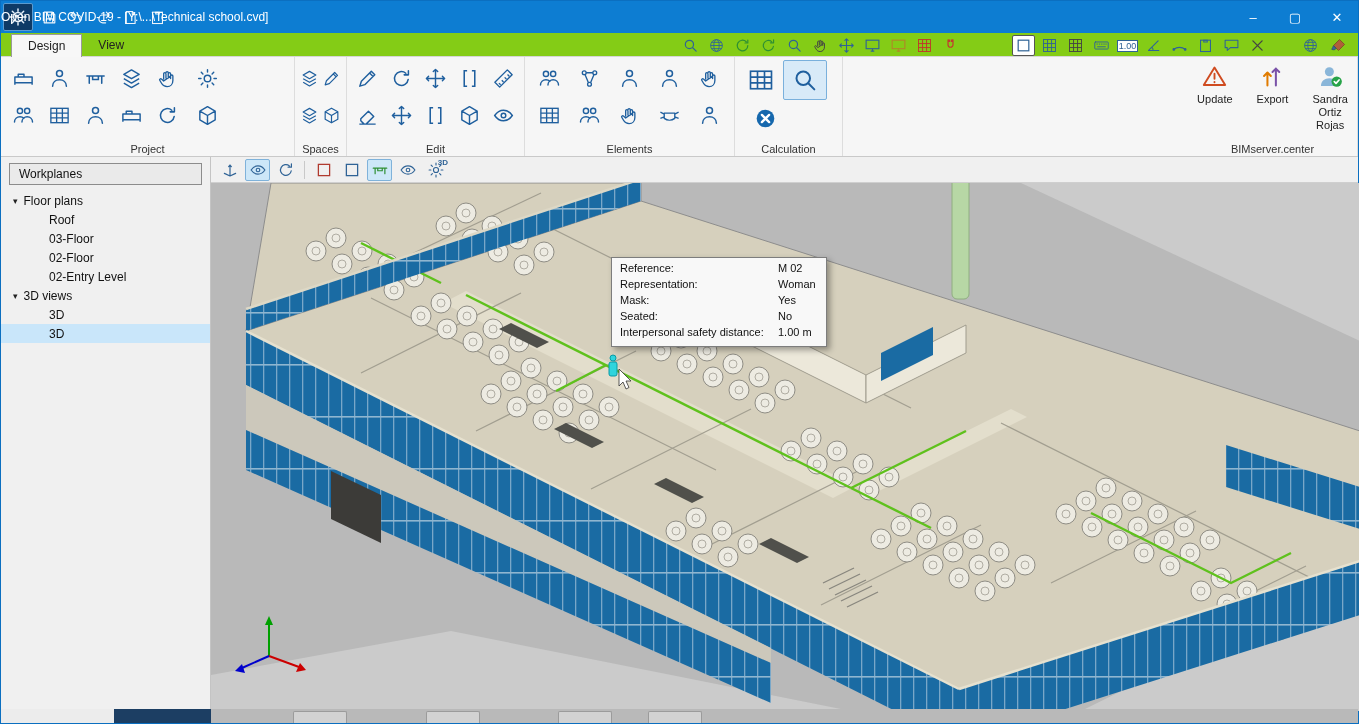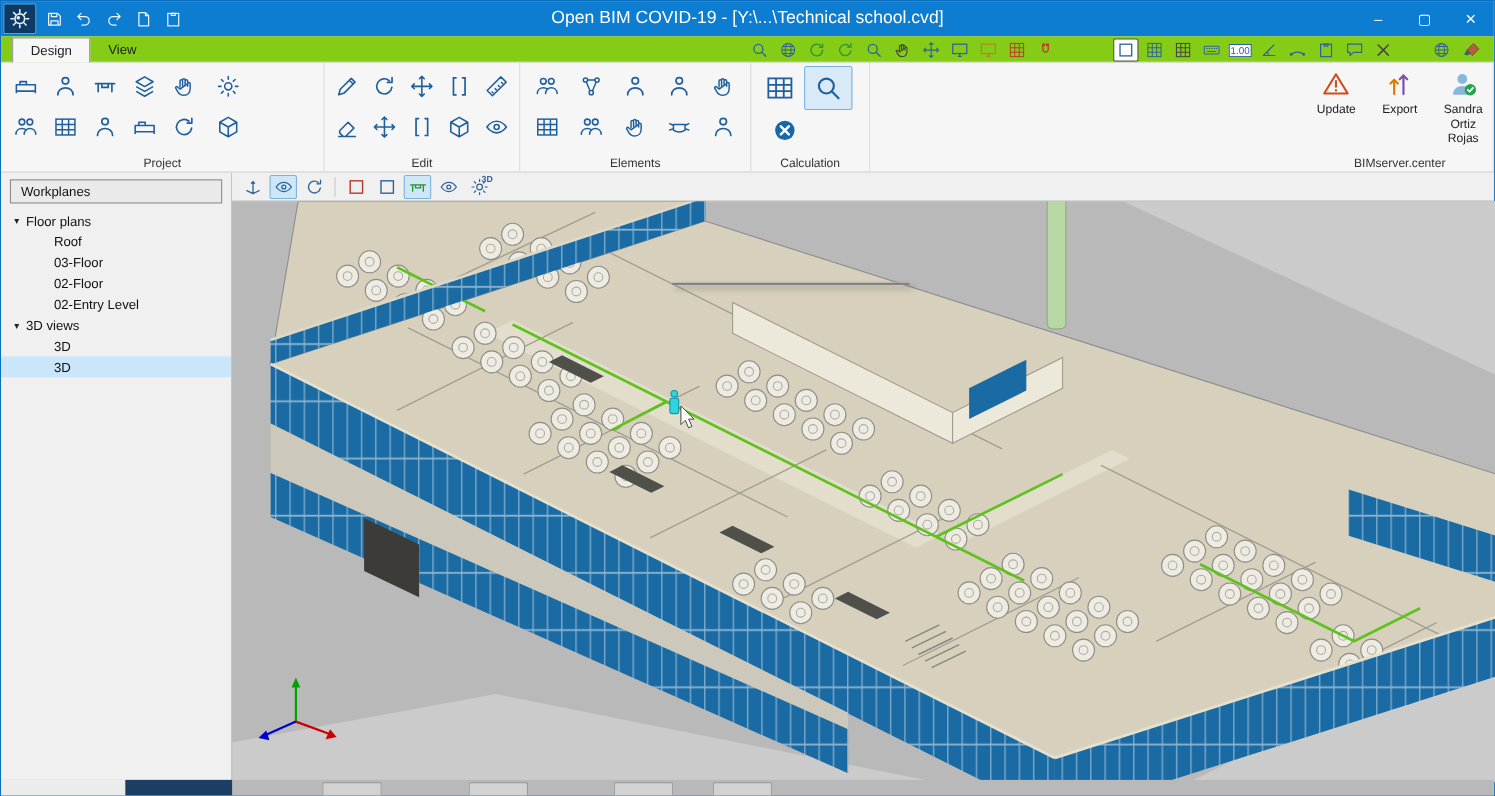--- a/index.html
+++ b/index.html
@@ -6,21 +6,21 @@
   html,body{width:1359px;height:724px;overflow:hidden}
   body{font-family:"Liberation Sans",sans-serif;font-size:12px;background:#fff;color:#111}
   .app{position:absolute;left:0;top:0;width:1359px;height:724px;border:1px solid #0b6fc0;background:#f0f0f0}
 
   
   .titlebar{position:absolute;left:0;top:0;right:0;height:32px;background:#0d7dd2;display:flex;align-items:center;color:#fff}
   .appicon{width:30px;height:28px;margin:1px 3px 1px 2px;background:#0e3a66;border:1px solid #5b9bd0;border-radius:2px;display:flex;align-items:center;justify-content:center}
   .appicon svg{width:22px;height:22px;color:#e8f2fb}
   .tb-btn{width:27px;height:26px;display:flex;align-items:center;justify-content:center;border-radius:2px}
   .tb-btn svg{width:17px;height:17px;color:#eef5fc}
-  .title-text{position:absolute;left:0;right:0;text-align:center;font-size:16px;color:#fff;pointer-events:none}
+  .title-text{position:absolute;left:0;right:0;font-size:12px;color:#fff;pointer-events:none}
   .win-controls{margin-left:auto;display:flex;height:100%}
   .win-btn{width:42px;height:100%;display:flex;align-items:center;justify-content:center;font-size:13px;color:#fff}
 
   
   .tabrow{position:absolute;top:32px;left:0;right:0;height:24px;background:#84cc16;border-bottom:1px solid #d6d6d6;display:flex;align-items:flex-end;padding-left:10px}
   .tab{padding:4px 16px 4px;font-size:12px;color:#222}
   .tab.active{background:#f7f7f7;border:1px solid #9a9a9a;border-bottom:none;margin-bottom:-1px}
   .quickbar{position:absolute;top:33px;left:678px;height:22px;display:flex;gap:3px;align-items:flex-end}
   .qb{width:23px;height:21px;display:flex;align-items:center;justify-content:center;border-radius:2px}
   .qb svg{width:17px;height:17px;color:#2f6396}
@@ -478,20 +478,47 @@
           <span class="cell">
               <svg viewBox="0 0 24 24">
                 <use href="#s-cube"></use>
               </svg>
             </span>
         </div>
       </div>
       <span class="group-label">Project</span>
     </div>
 
+    <div class="group" style="width:52px">
+      <div class="rowline">
+        <span class="cell" style="width:22px;height:37px">
+            <svg viewBox="0 0 24 24" style="width:19px;height:19px">
+              <use href="#s-layers"></use>
+            </svg>
+          </span>
+        <span class="cell" style="width:22px;height:37px">
+            <svg viewBox="0 0 24 24" style="width:19px;height:19px">
+              <use href="#s-pencil"></use>
+            </svg>
+          </span>
+      </div>
+      <div class="rowline">
+        <span class="cell" style="width:22px;height:37px">
+            <svg viewBox="0 0 24 24" style="width:19px;height:19px">
+              <use href="#s-layers"></use>
+            </svg>
+          </span>
+        <span class="cell" style="width:22px;height:37px">
+            <svg viewBox="0 0 24 24" style="width:19px;height:19px">
+              <use href="#s-cube"></use>
+            </svg>
+          </span>
+      </div>
+      <span class="group-label">Spaces</span>
+    </div>
 
     <div class="group" style="width:178px">
       <div class="rowline">
         <span class="cell" style="width:34px">
             <svg viewBox="0 0 24 24">
               <use href="#s-pencil"></use>
             </svg>
           </span>
         <span class="cell" style="width:34px">
             <svg viewBox="0 0 24 24">
@@ -1005,20 +1032,32 @@
         <line x1="58" y1="473" x2="58" y2="440" stroke="#00a000"></line>
         <polygon points="58,433 54,442 62,442" fill="#00a000"></polygon>
         <line x1="58" y1="473" x2="88" y2="484" stroke="#cc0000"></line>
         <polygon points="95,487 85,489 89,480" fill="#cc0000"></polygon>
         <line x1="58" y1="473" x2="31" y2="485" stroke="#0000cc"></line>
         <polygon points="24,488 34,490 31,481" fill="#0000cc"></polygon>
       </g>
     </svg>
 
     <div class="tooltip">
+      <div class="tt-rows">
+          <span>Reference:</span>
+          <span>M 02</span>
+          <span>Representation:</span>
+          <span>Woman</span>
+          <span>Mask:</span>
+          <span>Yes</span>
+          <span>Seated:</span>
+          <span>No</span>
+          <span>Interpersonal safety distance:</span>
+          <span>1.00 m</span>
+        </div>
     </div>
   </div>
 
   <div class="bottombar">
     <div class="bb-left"></div>
     <div class="bb-accent"></div>
     <div class="bb-btn" style="left:292px"></div>
     <div class="bb-btn" style="left:425px"></div>
     <div class="bb-btn" style="left:557px"></div>
     <div class="bb-btn" style="left:647px"></div>

